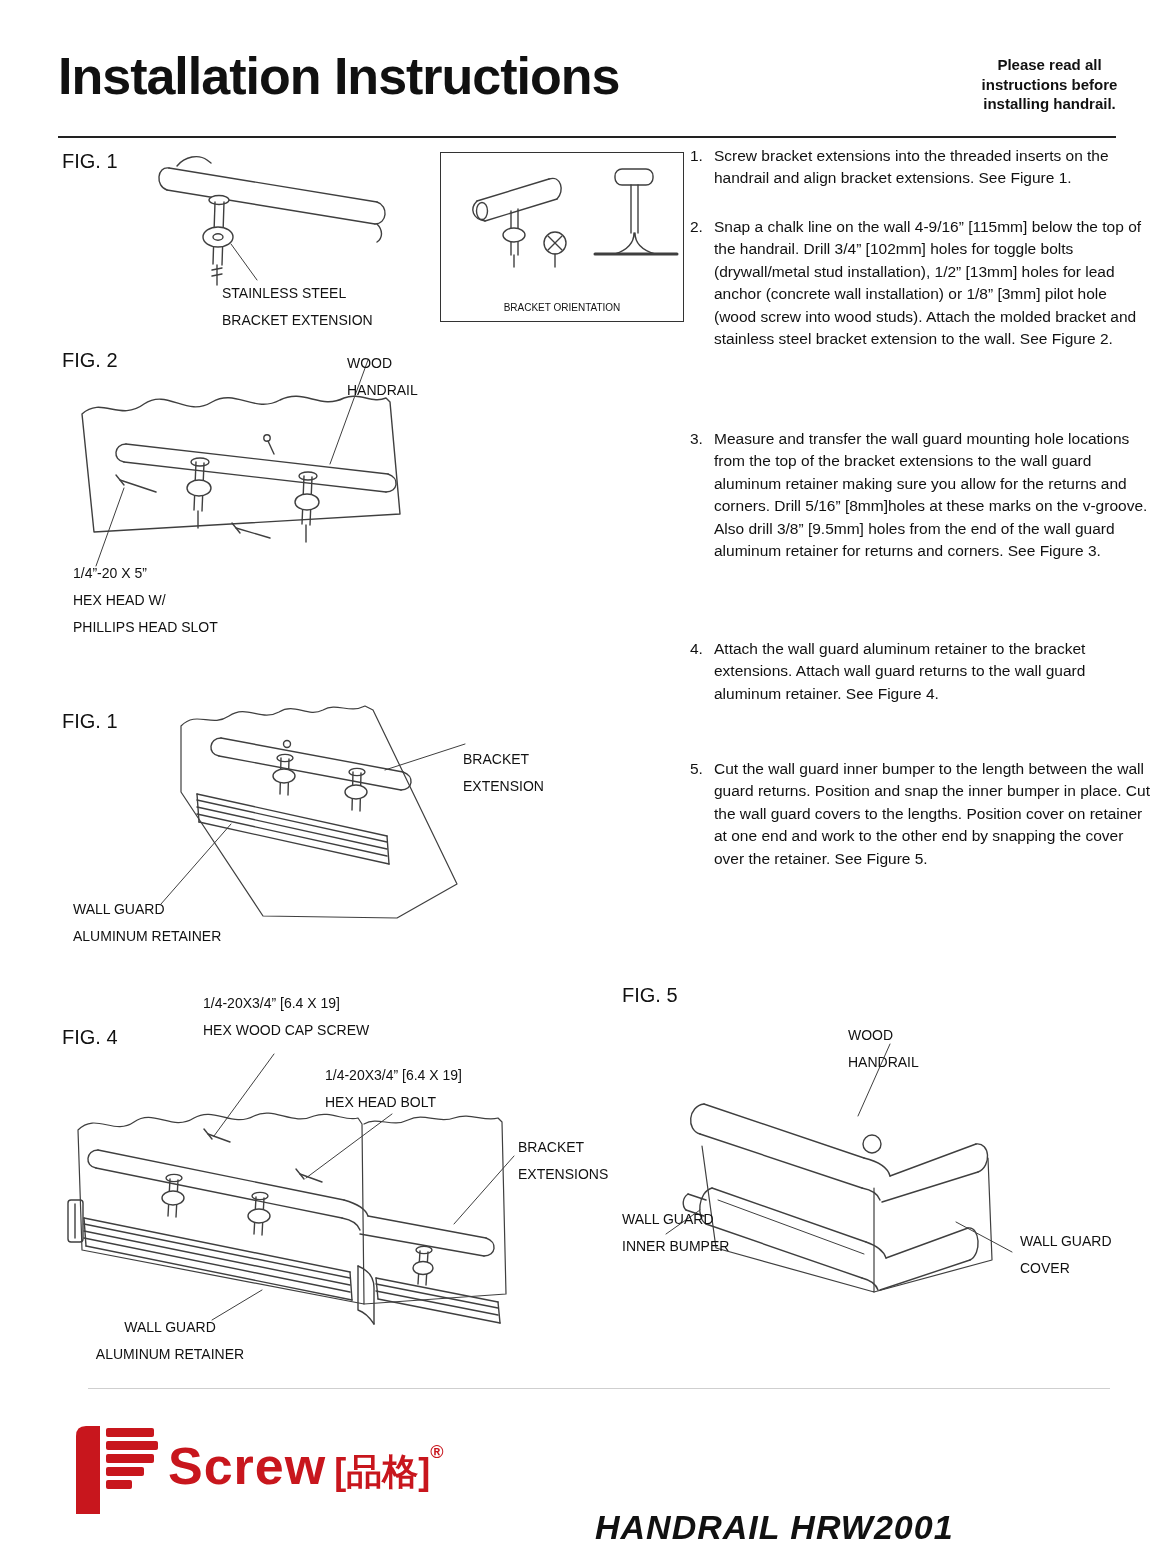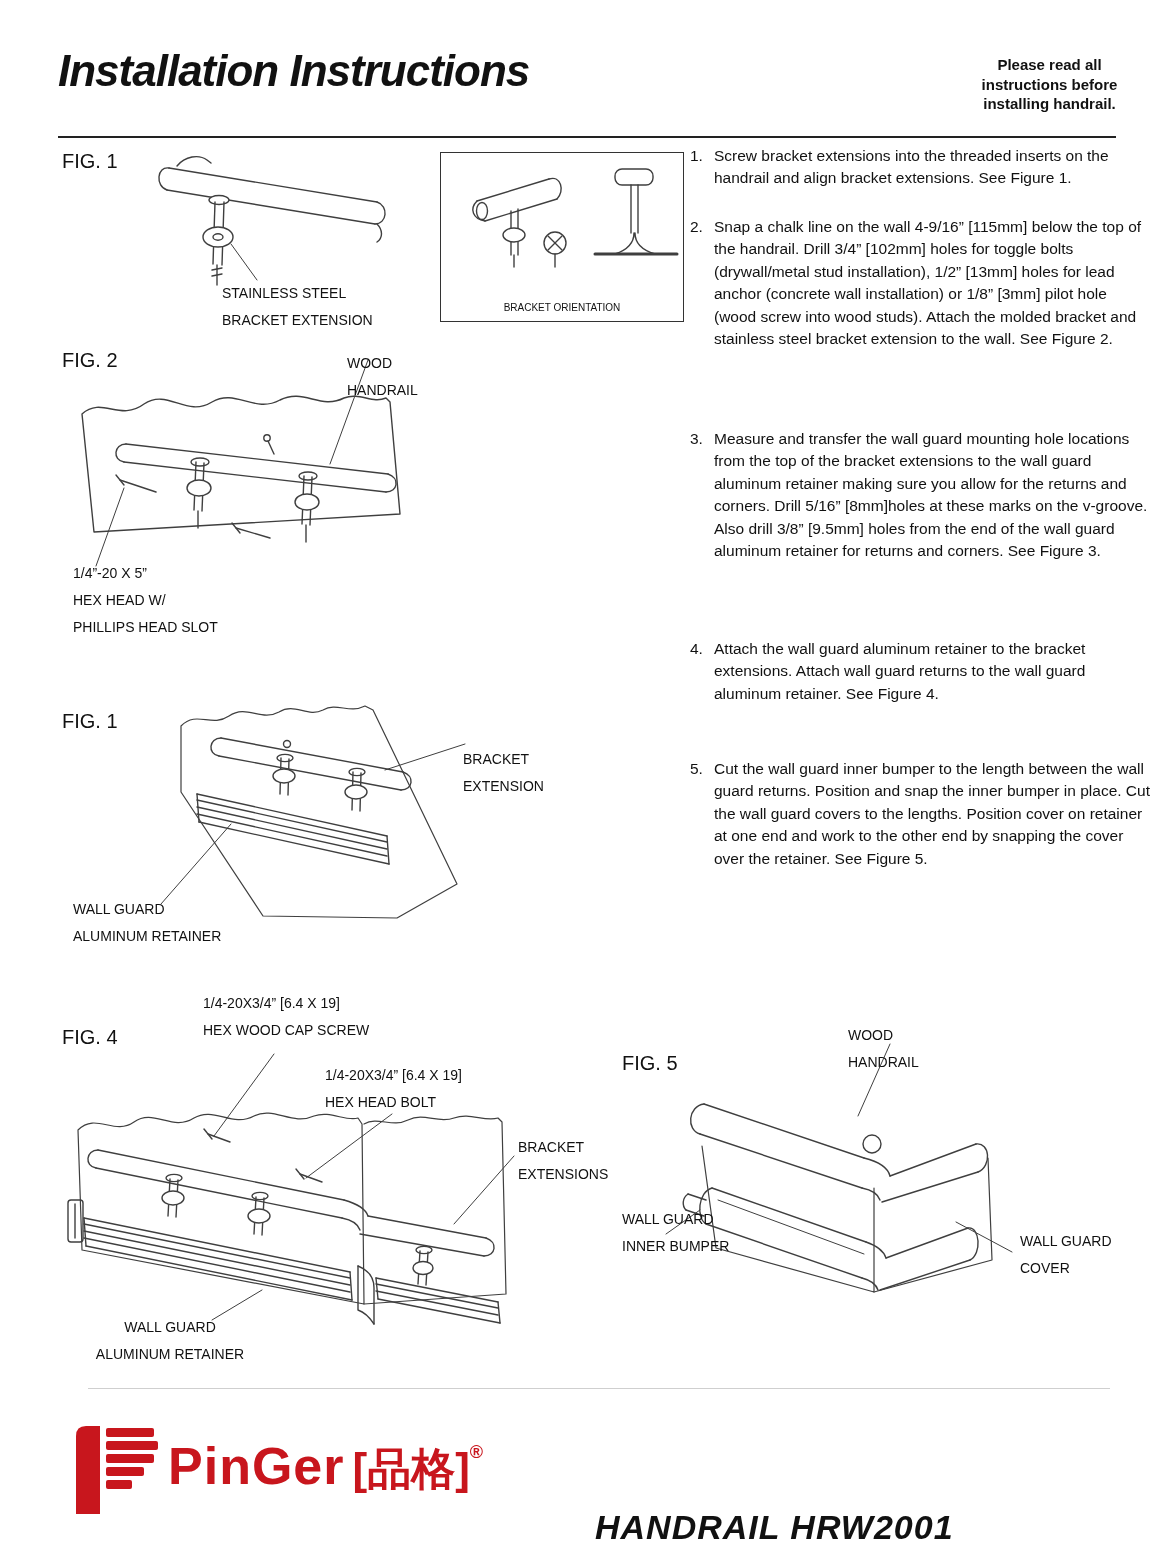--- a/index.html
+++ b/index.html
@@ -2,37 +2,37 @@
 <html><head>
 <meta charset="utf-8">
 <style>
   html,body {margin:0; padding:0; background:#e8e8e8;}
   .page {
     position:relative; width:1173px; height:1544px; margin:0 auto;
     background:#ffffff; overflow:hidden;
     font-family:"Liberation Sans", sans-serif; color:#1a1a1a;
   }
   .abs {position:absolute;}
-  .title {font-size:44px; font-weight:800; letter-spacing:-1px; color:#111;font-style:italic;}
+  .title {font-size:52px; font-weight:800; letter-spacing:-1px; color:#111;}
   .notice {font-size:15px; font-weight:700; line-height:1.3; color:#111;}
   .rule {background:#222; height:2px;}
   .rule-light {background:#cfcfcf; height:1px;}
   .figlabel {font-size:20px; font-weight:400; color:#111;}
   .caption {font-size:14px; line-height:27px; color:#111;}
   .caption.center {text-align:center;}
   .instr {position:absolute; left:690px; width:460px; display:flex; font-size:15.5px; line-height:1.45; color:#111;}
   .instr .num {flex:0 0 24px; font-weight:400;}
   .instr .txt {flex:1;}
   .obox {border:1.6px solid #333; background:#fff;}
   .obox .ocap {position:absolute; left:0; right:0; bottom:8px; text-align:center; font-size:10px; color:#111;}
   .art * {stroke:#3f3f3f; stroke-width:1.4; fill:none; stroke-linecap:round; stroke-linejoin:round;}
   .art .fill-w {fill:#ffffff;}
   .art .ld {stroke-width:1;}
   .brand {font-size:52px; font-weight:800; color:#c8161d; letter-spacing:1px;}
-  .brand-cn {font-size:44px; font-weight:800; color:#c8161d; margin-left:8px;}
+  .brand-cn {font-size:36px; font-weight:800; color:#c8161d; margin-left:8px;}
   .brand-reg {font-size:18px; font-weight:700; color:#c8161d; vertical-align:26px;}
   .product {font-size:34px; font-style:italic; font-weight:600; letter-spacing:1px; color:#111;}
 </style>
 </head>
 <body>
 
 <div class="page">
 
   <div class="abs title" style="left:58px; top:46px;">Installation Instructions</div>
   <div class="abs notice" style="left:952px; top:55px; width:195px;text-align:center;">
@@ -220,21 +220,21 @@
   </svg>
   <div class="abs caption" style="left:518px; top:1134px;">
     <div>BRACKET</div>
     <div>EXTENSIONS</div>
   </div>
   <div class="abs caption center" style="left:70px; top:1314px; width:200px;">
     <div>WALL GUARD</div>
     <div>ALUMINUM RETAINER</div>
   </div>
 
-  <div class="abs figlabel" style="left:622px; top:1052px;">FIG. 5</div>
+  <div class="abs figlabel" style="left:622px; top:984px;">FIG. 5</div>
   <div class="abs caption" style="left:848px; top:1022px;">
     <div>WOOD</div>
     <div>HANDRAIL</div>
   </div>
   <svg class="abs art" style="left:658px; top:1038px;" width="365" height="270" viewBox="0 0 365 270">
     <path d="M44,108 L58,210 L216,254 L216,150" style="stroke-width:1.2;"></path>
     <path d="M216,254 L334,222 L330,120" style="stroke-width:1.2;"></path>
     <circle class="fill-w" cx="214" cy="106" r="9"></circle>
     <path d="M46,66 L206,120"></path>
     <path d="M42,96 L204,150"></path>
@@ -295,18 +295,18 @@
   <svg class="abs" style="left:62px; top:1420px;" width="100" height="98" viewBox="0 0 100 98">
     <path d="M14,94 L14,16 Q14,6 24,6 L38,6 L38,94 Z" fill="#c8161d"></path>
     <rect x="44" y="8" width="48" height="9" rx="2" fill="#c8161d"></rect>
     <rect x="44" y="21" width="52" height="9" rx="2" fill="#c8161d"></rect>
     <rect x="44" y="34" width="48" height="9" rx="2" fill="#c8161d"></rect>
     <rect x="44" y="47" width="38" height="9" rx="2" fill="#c8161d"></rect>
     <rect x="44" y="60" width="26" height="9" rx="2" fill="#c8161d"></rect>
   </svg>
 
   <div class="abs" style="left:168px; top:1436px; white-space:nowrap;">
-    <span class="brand">PinGer</span><span class="brand-cn">[品格]</span><span class="brand-reg">®</span>
+    <span class="brand">Screw</span><span class="brand-cn">[品格]</span><span class="brand-reg">®</span>
   </div>
 
   <div class="abs product" style="left:595px; top:1460px;margin-top:48px;">HANDRAIL HRW2001</div>
 
 </div>
 
 </body></html>

